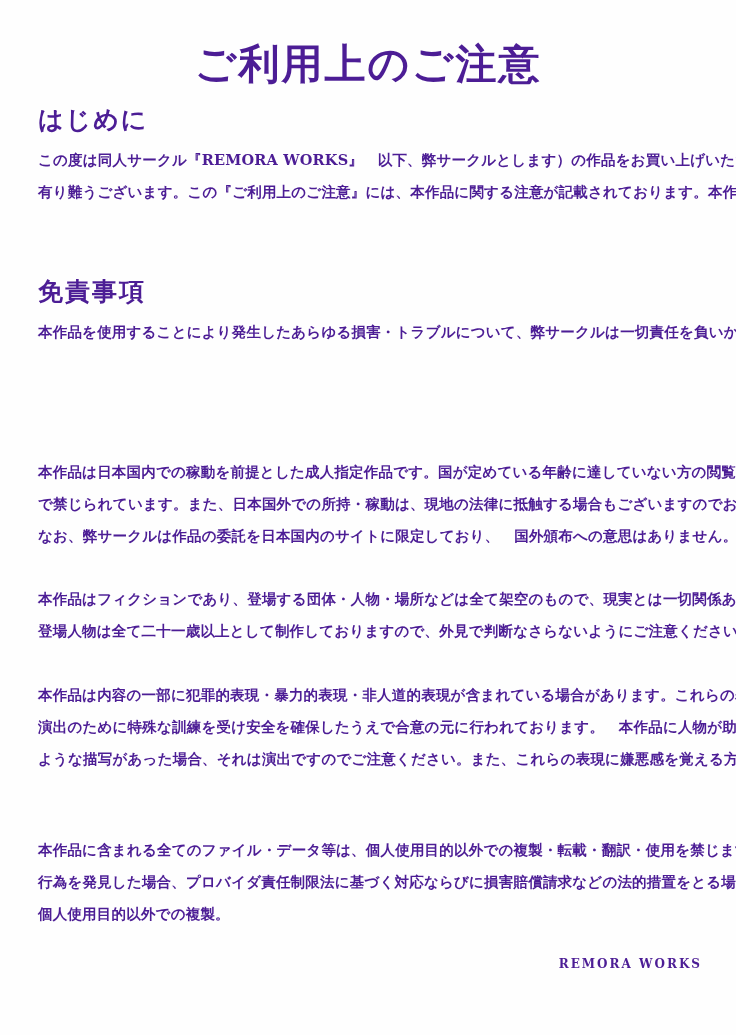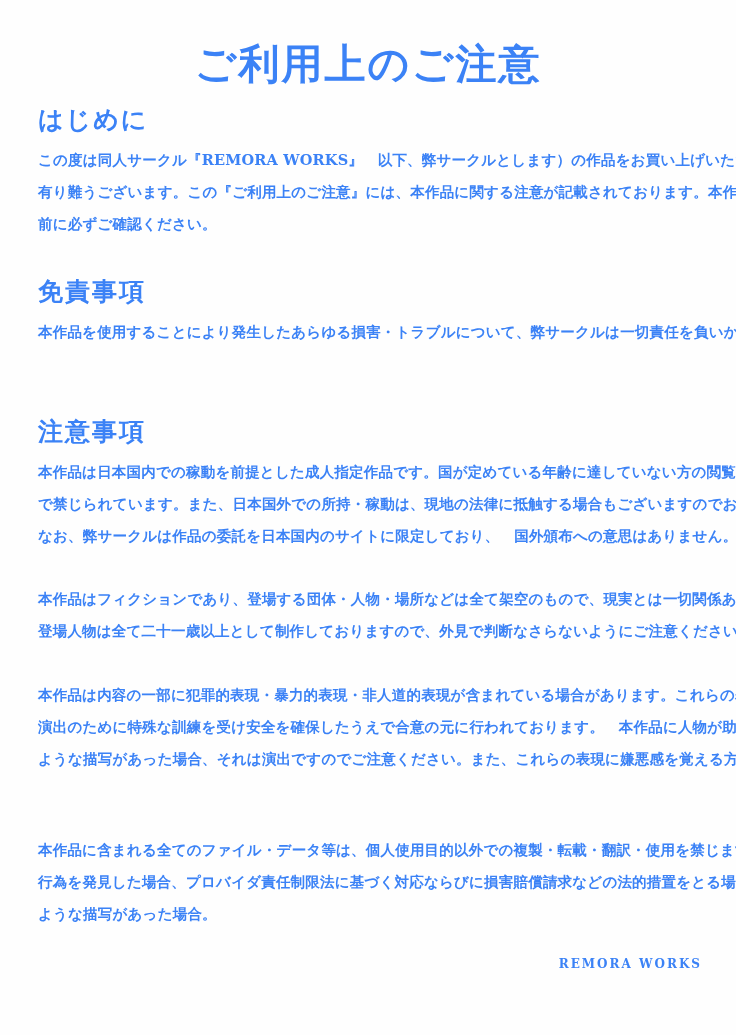--- a/index.html
+++ b/index.html
@@ -6,21 +6,21 @@
   html, body {
     margin: 0;
     padding: 0;
     background: #ffffff;
   }
   .page {
     position: relative;
     width: 736px;
     height: 1035px;
     background: #fefefe;
-    color: #3b82f6;
+    color: #4c1d95;
     font-family: "DejaVu Serif", "Liberation Serif", serif;
     font-weight: 700;
     overflow: hidden;
   }
   .doc-title {
     position: absolute;
     top: 38px;
     left: 0;
     width: 736px;
     text-align: center;
@@ -71,29 +71,27 @@
 <body>
 
 <div class="page">
 
   <div class="doc-title">ご利用上のご注意</div>
 
   <div class="sec-heading h-intro">はじめに</div>
   <div class="para p-intro">
     <div class="line">この度は同人サークル『REMORA WORKS』　以下、弊サークルとします）の作品をお買い上げいただき、誠に</div>
     <div class="line">有り難うございます。この『ご利用上のご注意』には、本作品に関する注意が記載されております。本作品をご覧になる</div>
-    <div class="line">前に必ずご確認ください。</div>
   </div>
 
   <div class="sec-heading h-disclaimer">免責事項</div>
   <div class="para p-disclaimer">
     <div class="line">本作品を使用することにより発生したあらゆる損害・トラブルについて、弊サークルは一切責任を負いかねますので、</div>
   </div>
 
-  <div class="sec-heading h-precautions">注意事項</div>
 
   <div class="para p-precautions1">
     <div class="line">本作品は日本国内での稼動を前提とした成人指定作品です。国が定めている年齢に達していない方の閲覧は法律</div>
     <div class="line">で禁じられています。また、日本国外での所持・稼動は、現地の法律に抵触する場合もございますのでお止めください。</div>
     <div class="line">なお、弊サークルは作品の委託を日本国内のサイトに限定しており、　国外頒布への意思はありません。</div>
   </div>
 
   <div class="para p-precautions2">
     <div class="line">本作品はフィクションであり、登場する団体・人物・場所などは全て架空のもので、現実とは一切関係ありません。</div>
     <div class="line">登場人物は全て二十一歳以上として制作しておりますので、外見で判断なさらないようにご注意ください。</div>
@@ -101,18 +99,18 @@
 
   <div class="para p-precautions3">
     <div class="line">本作品は内容の一部に犯罪的表現・暴力的表現・非人道的表現が含まれている場合があります。これらの表現は</div>
     <div class="line">演出のために特殊な訓練を受け安全を確保したうえで合意の元に行われております。　本作品に人物が助けを求める</div>
     <div class="line">ような描写があった場合、それは演出ですのでご注意ください。また、これらの表現に嫌悪感を覚える方は、本作品の</div>
   </div>
 
   <div class="para p-precautions4">
     <div class="line">本作品に含まれる全てのファイル・データ等は、個人使用目的以外での複製・転載・翻訳・使用を禁じます。これらの</div>
     <div class="line">行為を発見した場合、プロバイダ責任制限法に基づく対応ならびに損害賠償請求などの法的措置をとる場合があり</div>
-    <div class="line">ような描写があった場合。</div>
+    <div class="line">個人使用目的以外での複製。</div>
   </div>
 
   <div class="footer-credit">REMORA WORKS</div>
 
 </div>
 
 </body></html>

